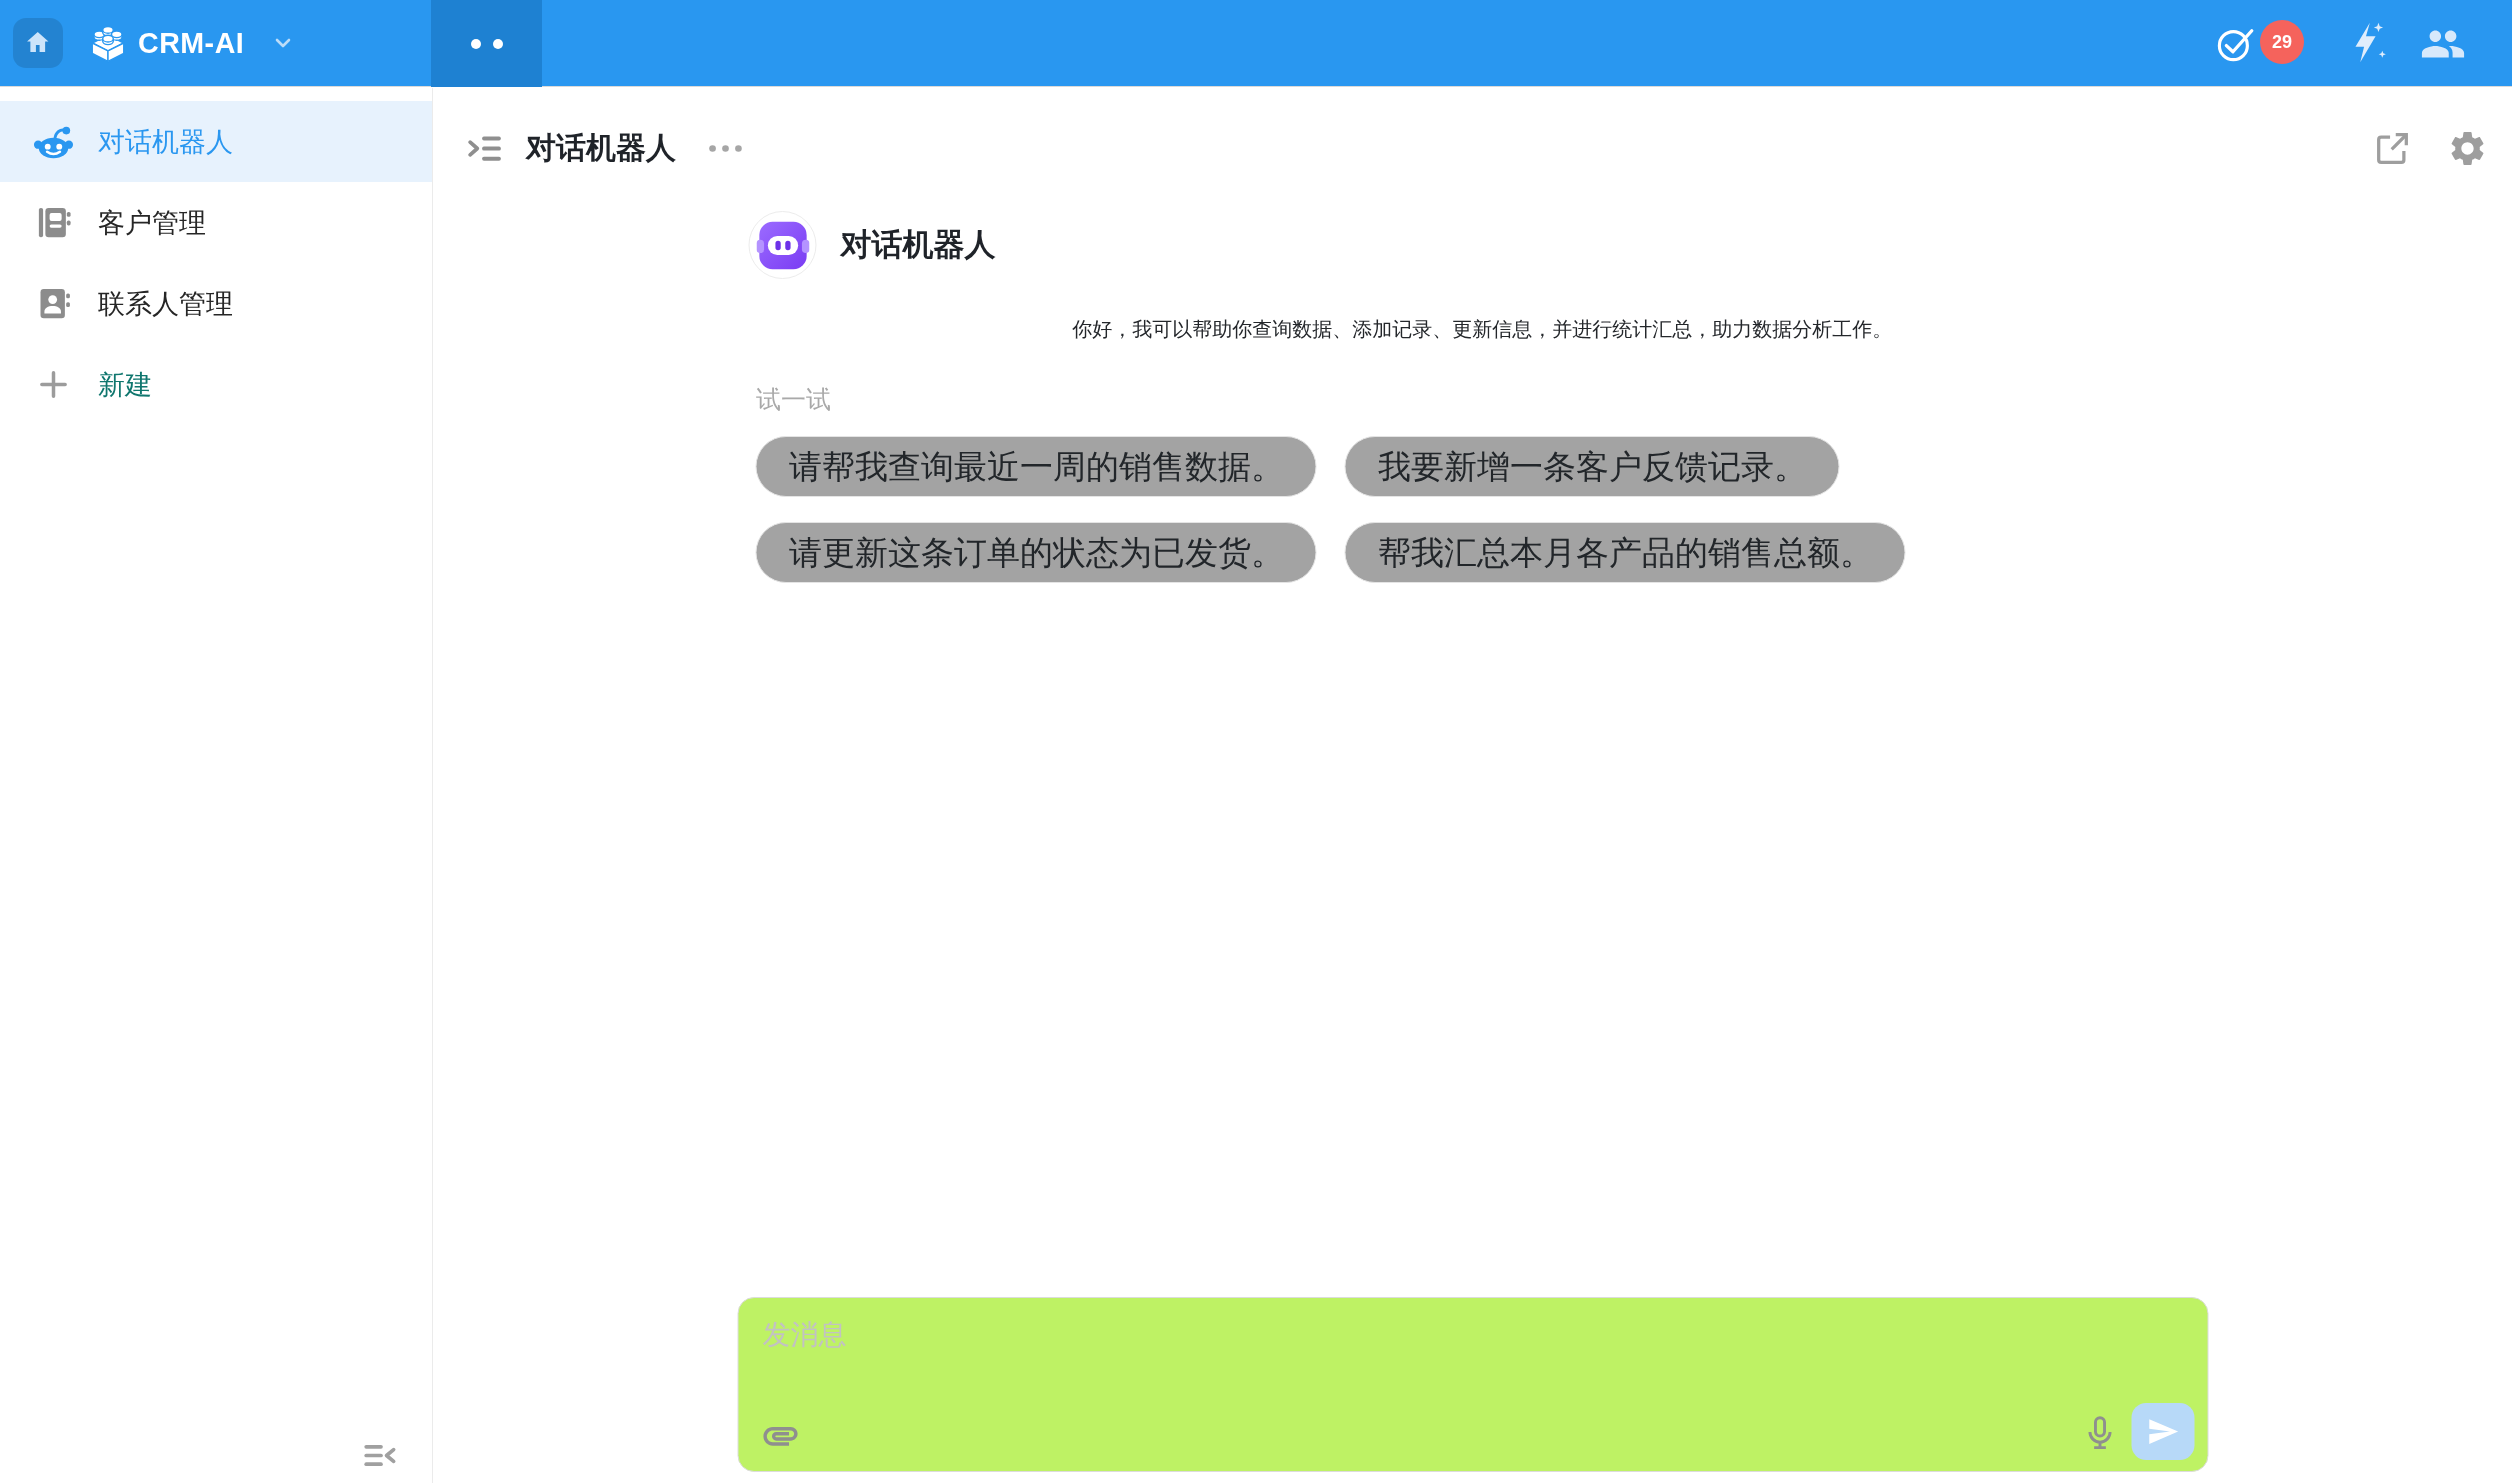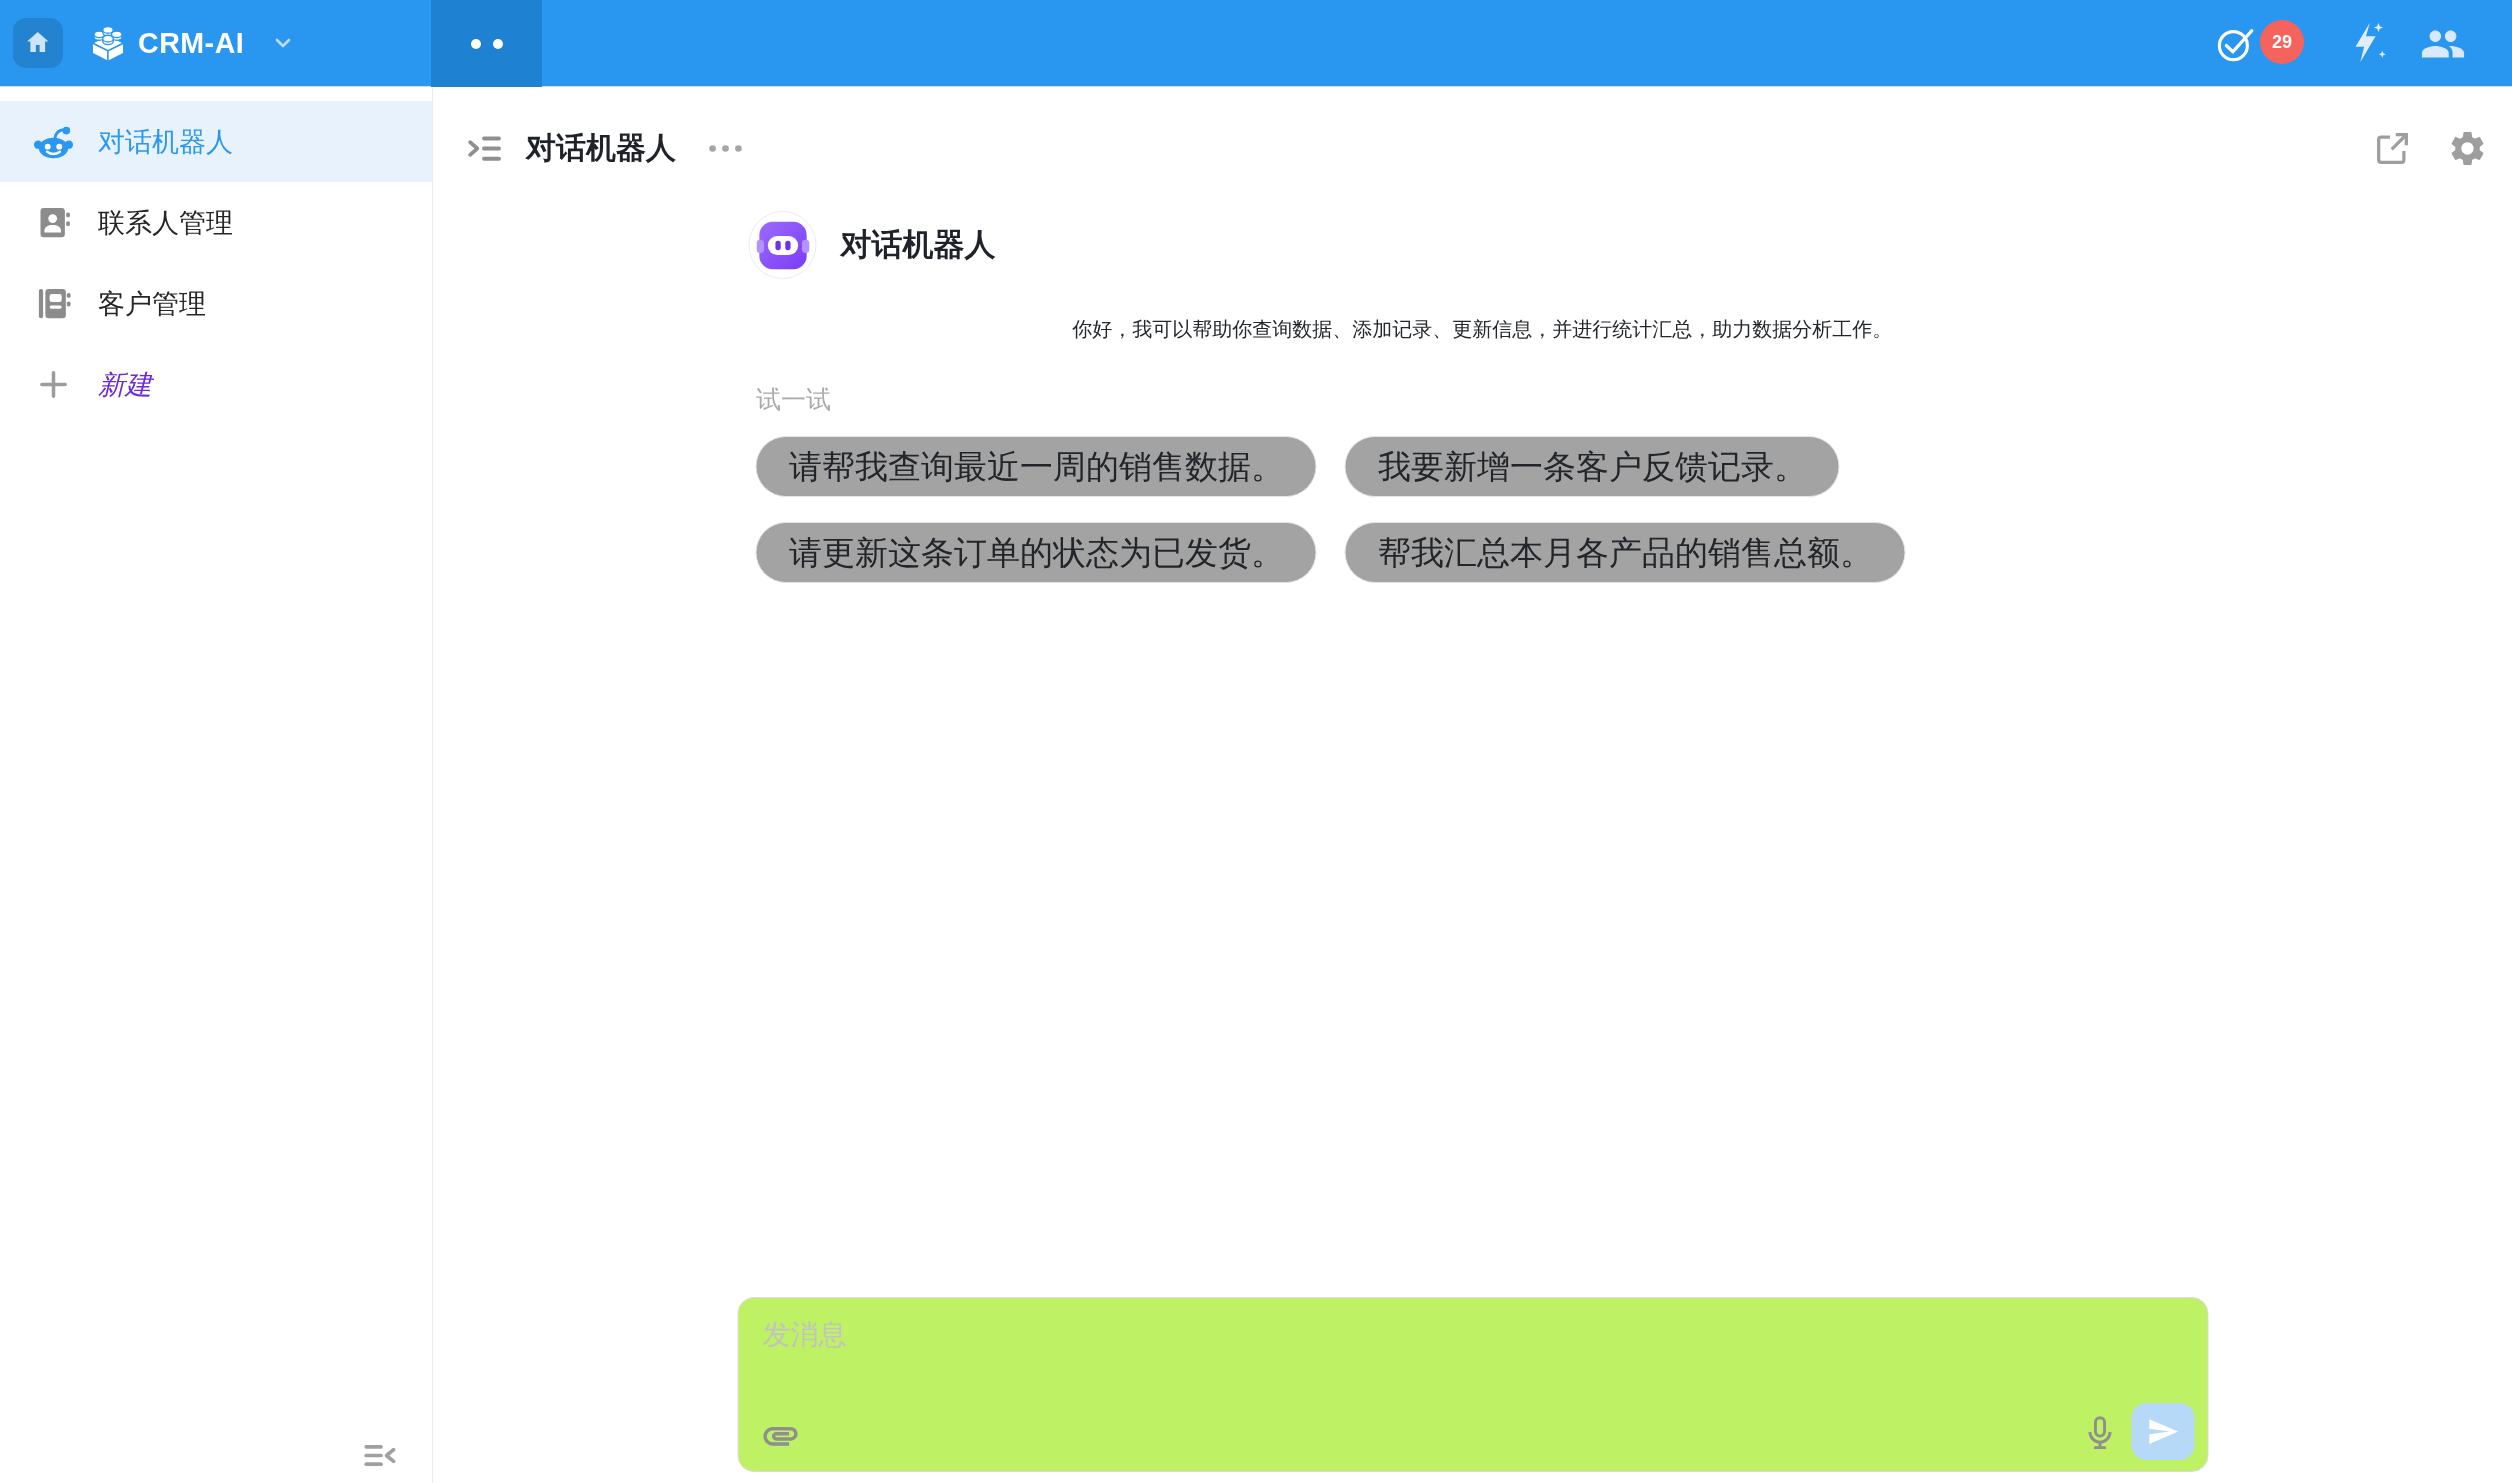--- a/index.html
+++ b/index.html
@@ -30,21 +30,21 @@
   .tb-people { left:2420px; top:21px; }
 
   
   .sidebar { position:absolute; top:88px; left:0; width:433px; bottom:0;
     background:#fff; border-right:0.9px solid #ebebeb; padding-top:13px; }
   .side-item { height:81px; display:flex; align-items:center; padding-left:33px;
     gap:24px; font-size:27px; color:#262626; cursor:pointer; }
   .side-item .icon { width:41px; height:41px; flex:none; display:flex;
     align-items:center; justify-content:center; }
   .side-item.active { background:#e7f2fd; color:#2a97f0; }
-  .side-item.new { color:#6d28d9;font-style:italic; }
+  .side-item.new { color:#0f766e; }
   .collapse-btn { position:absolute; right:31px; bottom:9.2px; width:44px; height:37px;
     cursor:pointer; }
 
   
   .main { position:absolute; top:88px; left:434px; right:0; bottom:0; background:#fff; }
   .main-header { position:absolute; top:31px; left:31px; right:24px; height:59px;
     display:flex; align-items:center; }
   .hdr-title { font-size:30px; font-weight:bold; color:#1f2329; margin-left:20px; }
   .hdr-more { margin-left:31px; cursor:pointer; }
   .hdr-spacer { flex:1; }
@@ -148,41 +148,41 @@
         <circle cx="23" cy="40" r="4.6" fill="#fff"></circle>
           <circle cx="41" cy="40" r="4.6" fill="#fff"></circle>
         <path d="M22 48 Q32 55 42 48" stroke="#fff" stroke-width="4" fill="none" stroke-linecap="round"></path>
       </svg>
     </span>
     <span>对话机器人</span>
   </div>
   <div class="side-item">
     <span class="icon">
       <svg width="39" height="39" viewBox="0 0 24 24" fill="#8c8c8c">
-        <rect x="4" y="3" width="15" height="18" rx="2"></rect>
-        <circle cx="11.5" cy="9.6" r="2.7" fill="#fff"></circle>
-        <path d="M6.4 17c0-2.3 2.3-3.5 5.1-3.5s5.1 1.2 5.1 3.5v1.2H6.4z" fill="#fff"></path>
-        <rect x="19.8" y="5.8" width="2.3" height="3" rx="1"></rect>
-        <rect x="19.8" y="11.2" width="2.3" height="3" rx="1"></rect>
-      </svg>
-    </span>
-    <span>联系人管理</span>
-  </div>
-  <div class="side-item">
-    <span class="icon">
-      <svg width="39" height="39" viewBox="0 0 24 24" fill="#8c8c8c">
         <rect x="3" y="3" width="2.6" height="18" rx="1.2"></rect>
         <rect x="7" y="3" width="12.6" height="18" rx="2"></rect>
         <rect x="9.6" y="6.2" width="7.4" height="4.8" rx="1.2" fill="#fff"></rect>
         <rect x="9.6" y="13.2" width="7.4" height="2" rx="1" fill="#fff"></rect>
         <rect x="20.2" y="5.5" width="2.3" height="3" rx="1"></rect>
         <rect x="20.2" y="10.8" width="2.3" height="3" rx="1"></rect>
       </svg>
     </span>
     <span>客户管理</span>
+  </div>
+  <div class="side-item">
+    <span class="icon">
+      <svg width="39" height="39" viewBox="0 0 24 24" fill="#8c8c8c">
+        <rect x="4" y="3" width="15" height="18" rx="2"></rect>
+        <circle cx="11.5" cy="9.6" r="2.7" fill="#fff"></circle>
+        <path d="M6.4 17c0-2.3 2.3-3.5 5.1-3.5s5.1 1.2 5.1 3.5v1.2H6.4z" fill="#fff"></path>
+        <rect x="19.8" y="5.8" width="2.3" height="3" rx="1"></rect>
+        <rect x="19.8" y="11.2" width="2.3" height="3" rx="1"></rect>
+      </svg>
+    </span>
+    <span>联系人管理</span>
   </div>
   <div class="side-item new">
     <span class="icon">
       <svg width="35" height="35" viewBox="0 0 24 24">
           <path d="M12 4v16M4 12h16" stroke="#9c9c9c" stroke-width="2.4" stroke-linecap="round"></path>
         </svg>
     </span>
     <span>新建</span>
   </div>
   <span class="icon collapse-btn">

